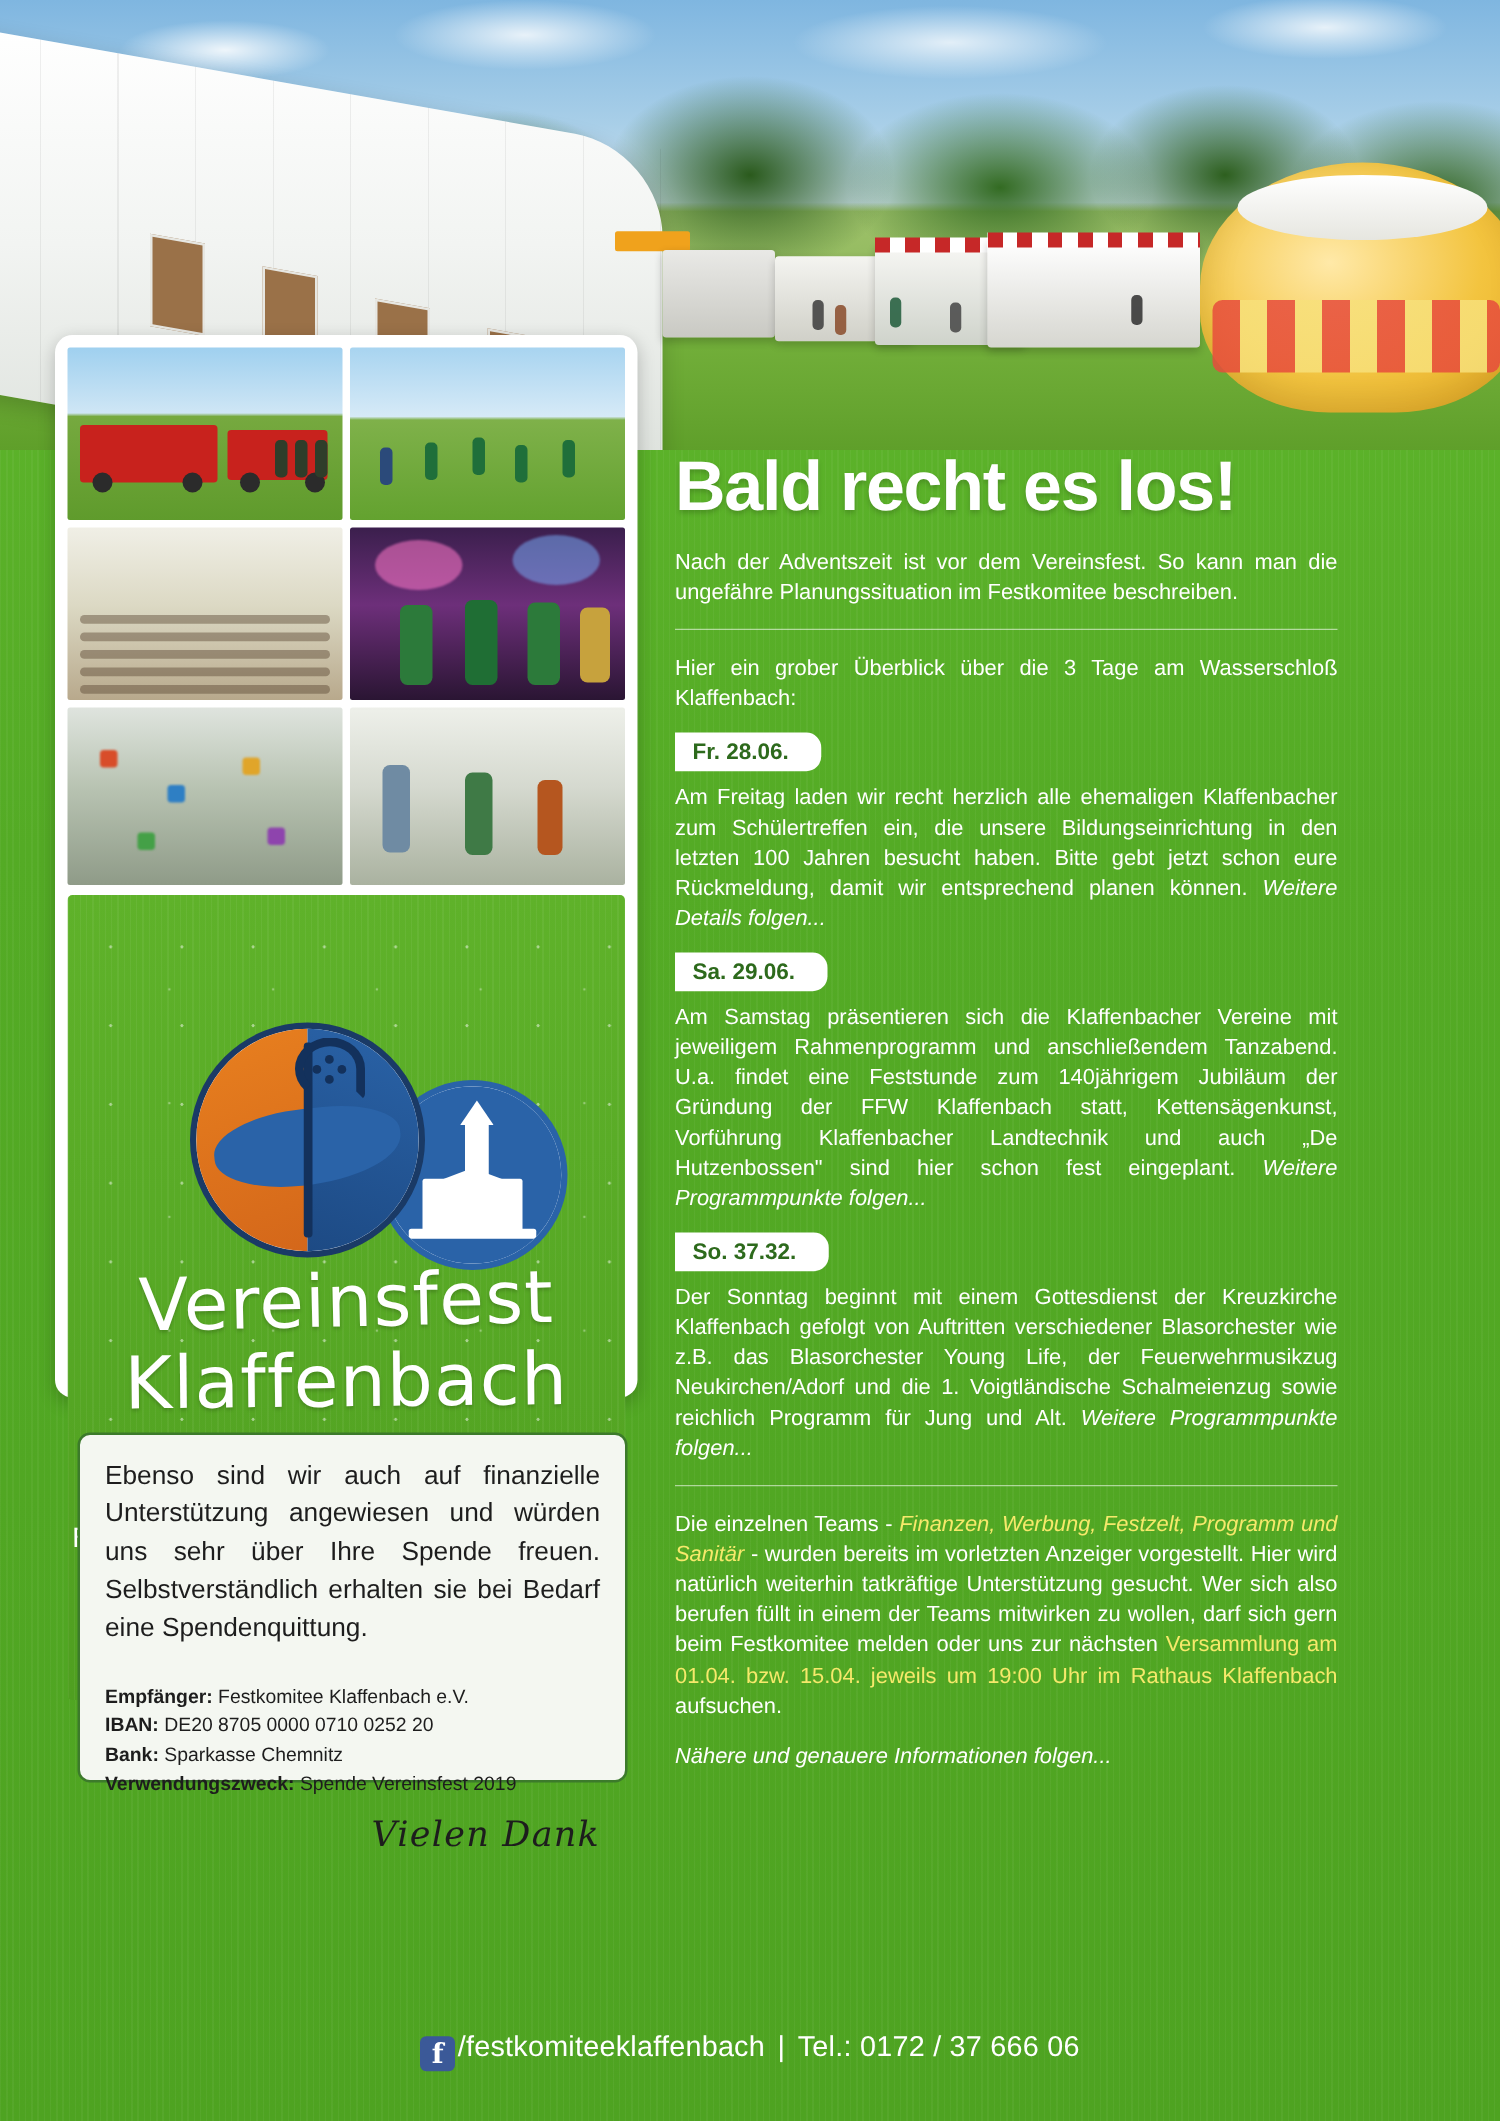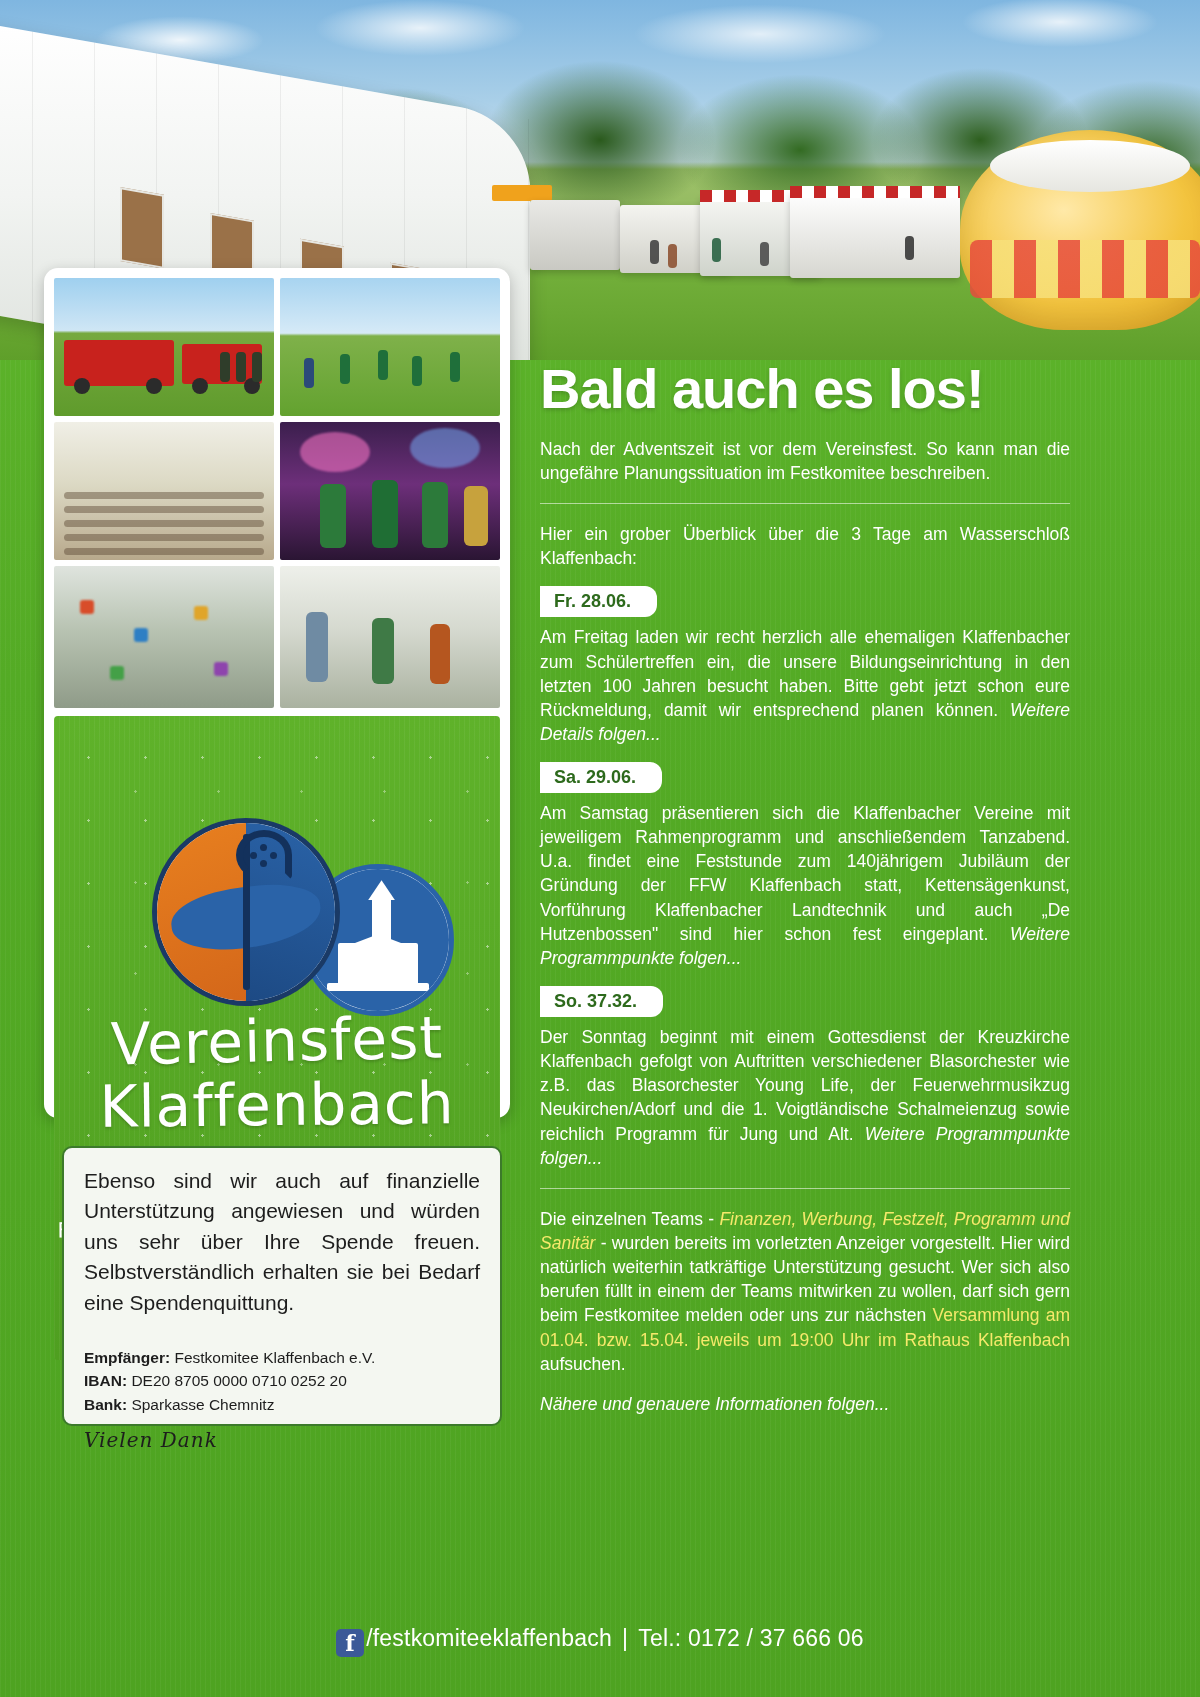--- a/index.html
+++ b/index.html
@@ -288,24 +288,24 @@
     color: #1d1d1d;
   }
   .donation p {
     font-size: 21px;
     line-height: 1.45;
     text-align: justify;
   }
   .donation .fields { margin-top: 28px; font-size: 15.5px; line-height: 1.5; }
   .donation .fields b { font-weight: bold; }
   .thanks {
-    text-align: left;
+    text-align: right;
     font-family: "DejaVu Serif", serif;
     font-style: italic;
-    font-size: 20px;
+    font-size: 28px;
     margin-top: 12px;
     letter-spacing: 1px;
   }
 
   
   .right {
     position: absolute;
     left: 540px; top: 360px;
     width: 530px;
     color: #ffffff;
@@ -531,26 +531,30 @@
       <span>Festkomitee Klaffenbach e.V.</span>
     </div>
     <div>
       <b>IBAN:</b>
       <span>DE20 8705 0000 0710 0252 20</span>
     </div>
     <div>
       <b>Bank:</b>
       <span>Sparkasse Chemnitz</span>
     </div>
+    <div>
+      <b>Verwendungszweck:</b>
+      <span>Spende Vereinsfest 2019</span>
+    </div>
   </div>
   <div class="thanks">Vielen Dank</div>
 </div>
 
 <div class="right">
-  <div class="headline">Bald auch es los!</div>
+  <div class="headline">Bald recht es los!</div>
   <div class="intro">Nach der Adventszeit ist vor dem Vereinsfest. So kann man die ungefähre Planungssituation im Festkomitee beschreiben.</div>
   <div class="rule"></div>
   <div class="lead">Hier ein grober Überblick über die 3 Tage am Wasserschloß Klaffenbach:</div>
 
   <div>
     <div class="day-tag">Fr. 28.06.</div>
     <div class="day-body">
       <span>Am Freitag laden wir recht herzlich alle ehemaligen Klaffenbacher zum Schülertreffen ein, die unsere Bildungseinrichtung in den letzten 100 Jahren besucht haben. Bitte gebt jetzt schon eure Rückmeldung, damit wir entsprechend planen können. </span><i>Weitere Details folgen...</i>
     </div>
   </div>

